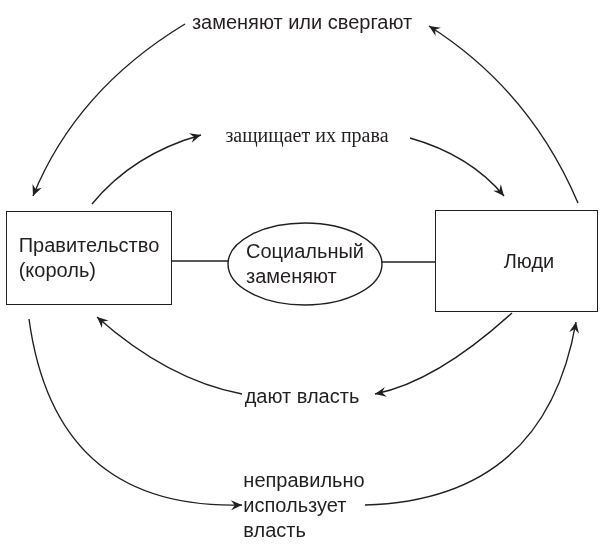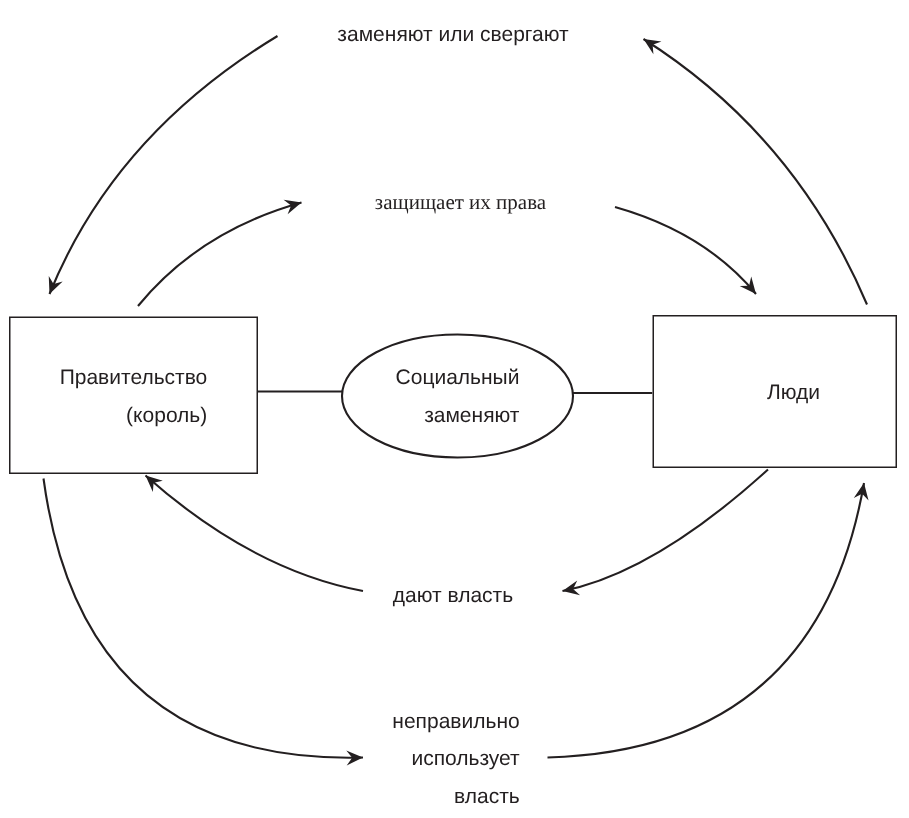--- a/index.html
+++ b/index.html
@@ -27,30 +27,30 @@
     background: #ffffff;
     display: flex;
     align-items: center;
     justify-content: center;
     text-align: center;
     box-sizing: border-box;
   }
   .node-box .node-label,
   .ellipse-label,
   .arc-label {
-    font-size: 14px;
+    font-size: 20px;
     line-height: 25px;
     white-space: pre-line;
-    text-align: right;
+    text-align: left;
   }
   .box-government {
     left: 6px;
     top: 211px;
     width: 166px;
-    height: 105px;
+    height: 94px;
   }
   .box-people {
     left: 435px;
     top: 210px;
     width: 163px;
     height: 102px;
     padding-left: 25px;
   }
   .ellipse-label {
     position: absolute;

